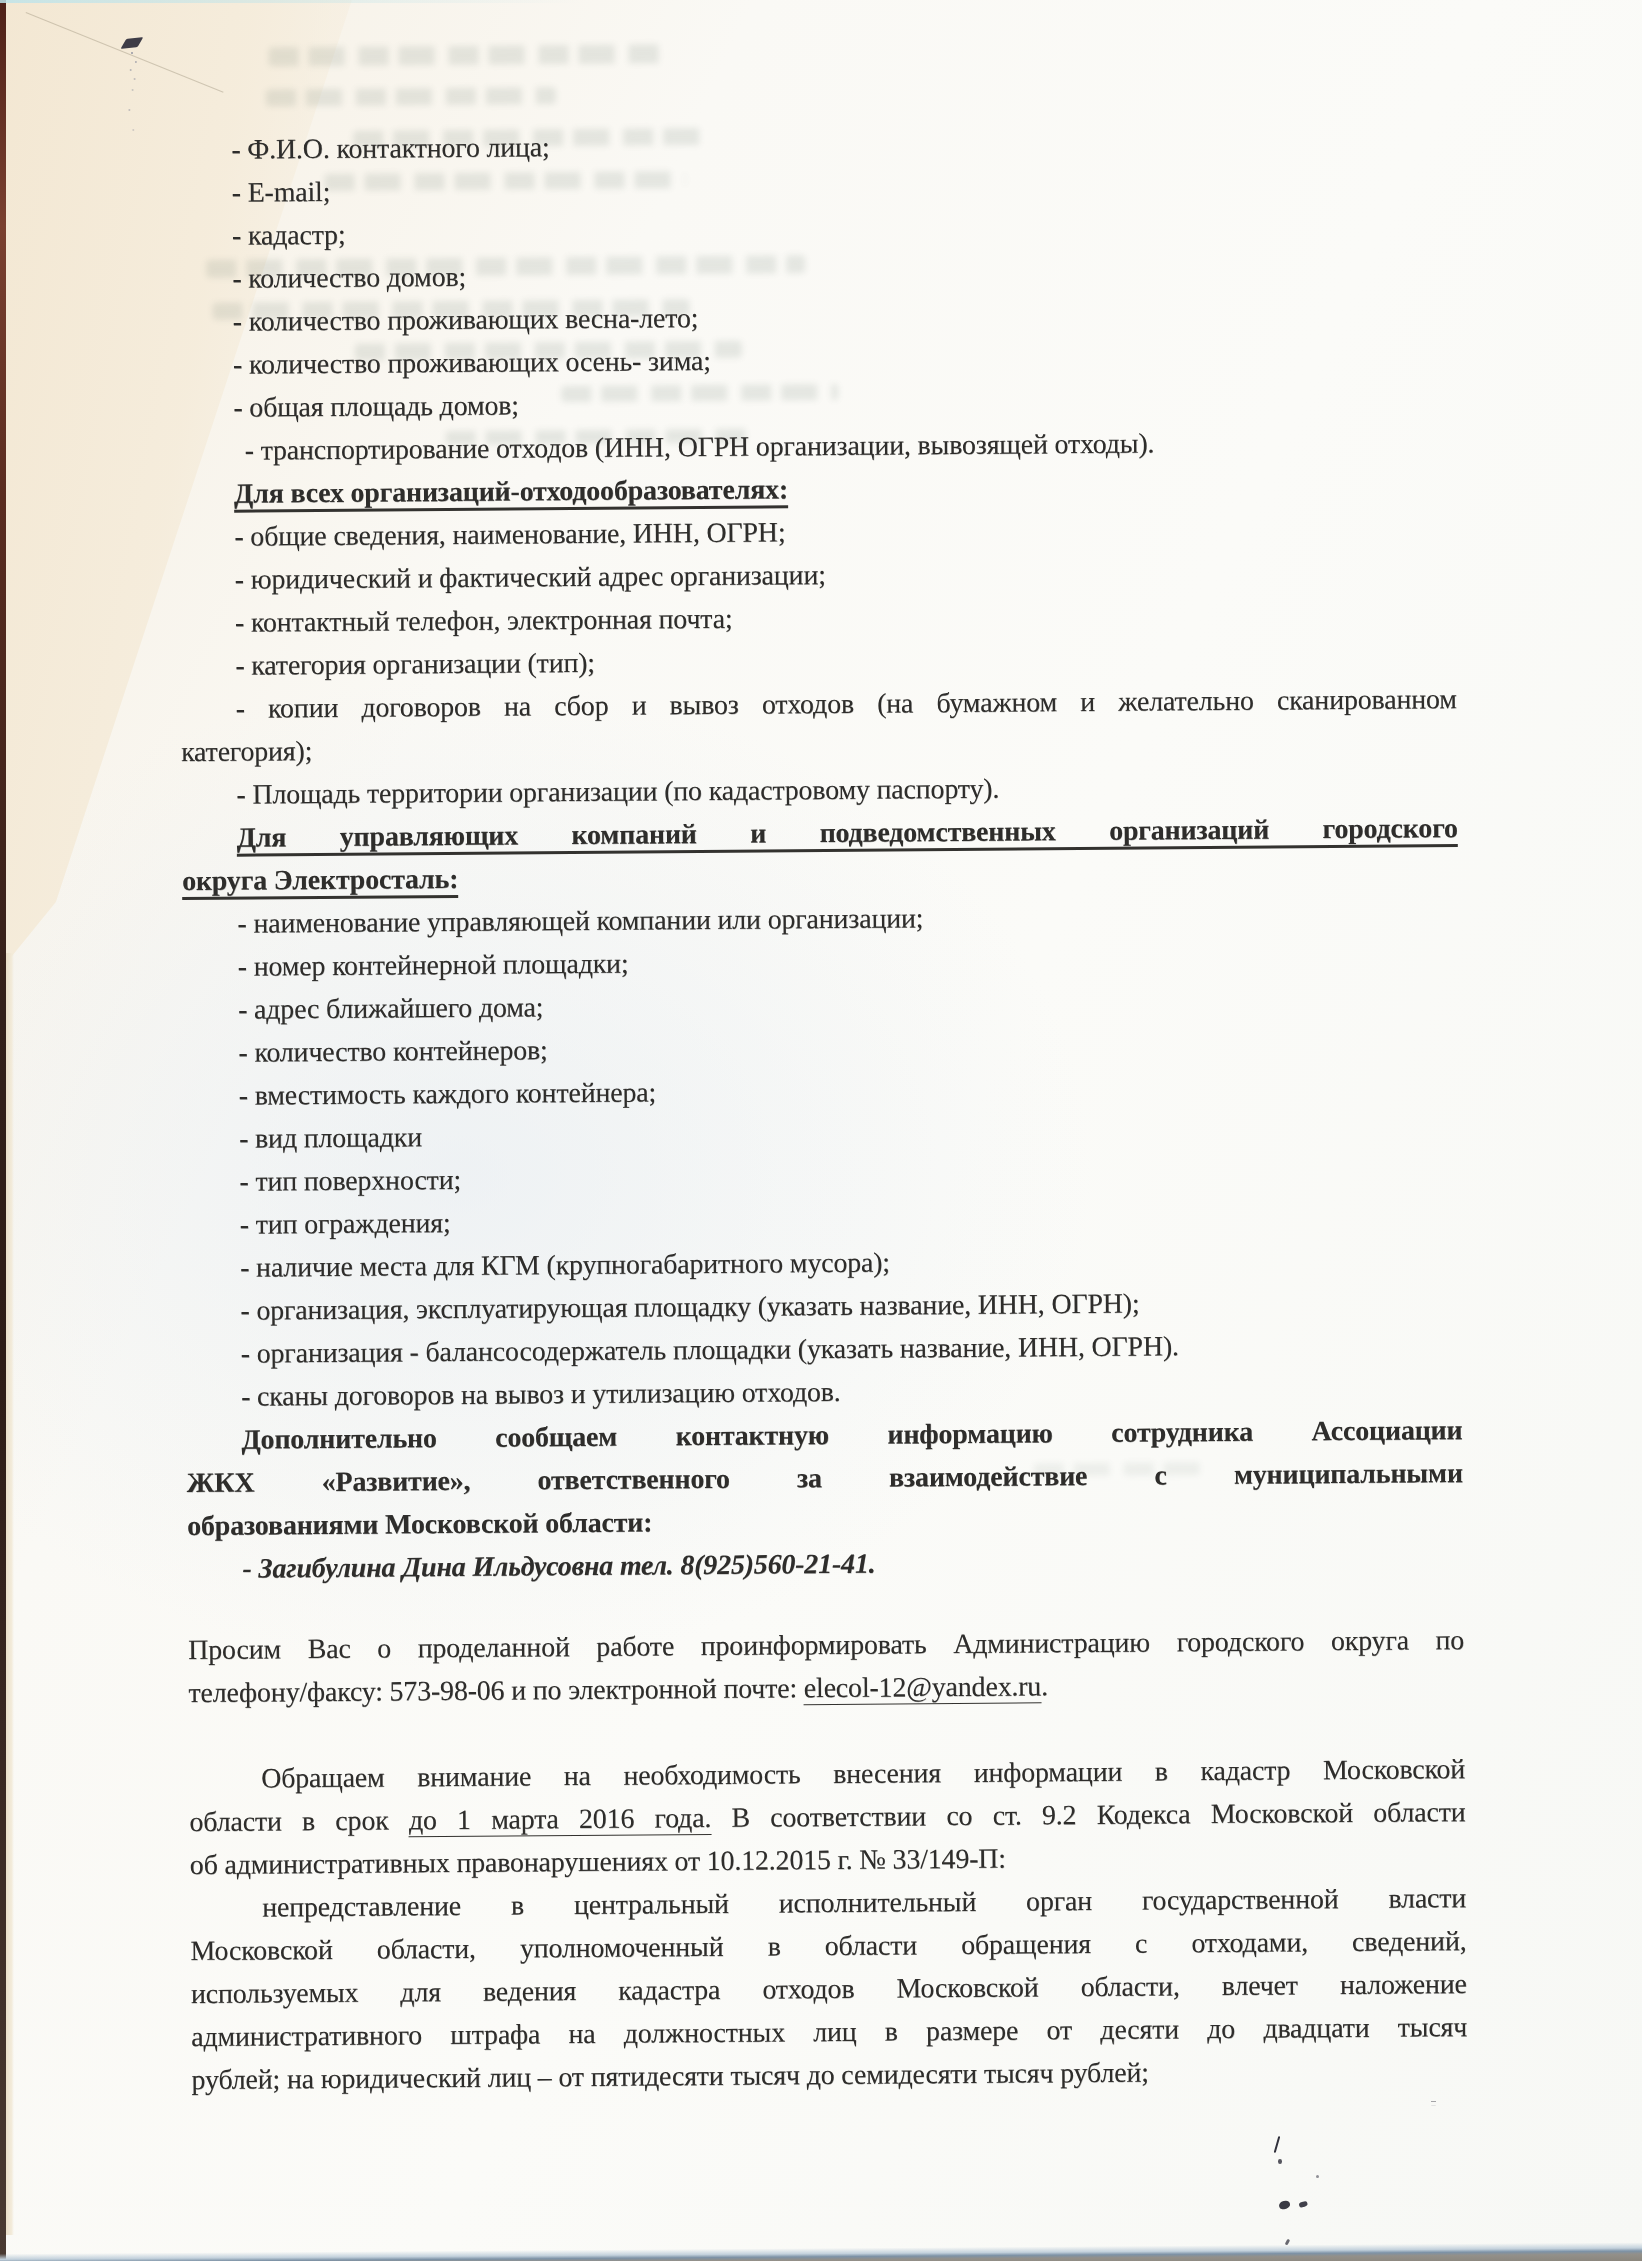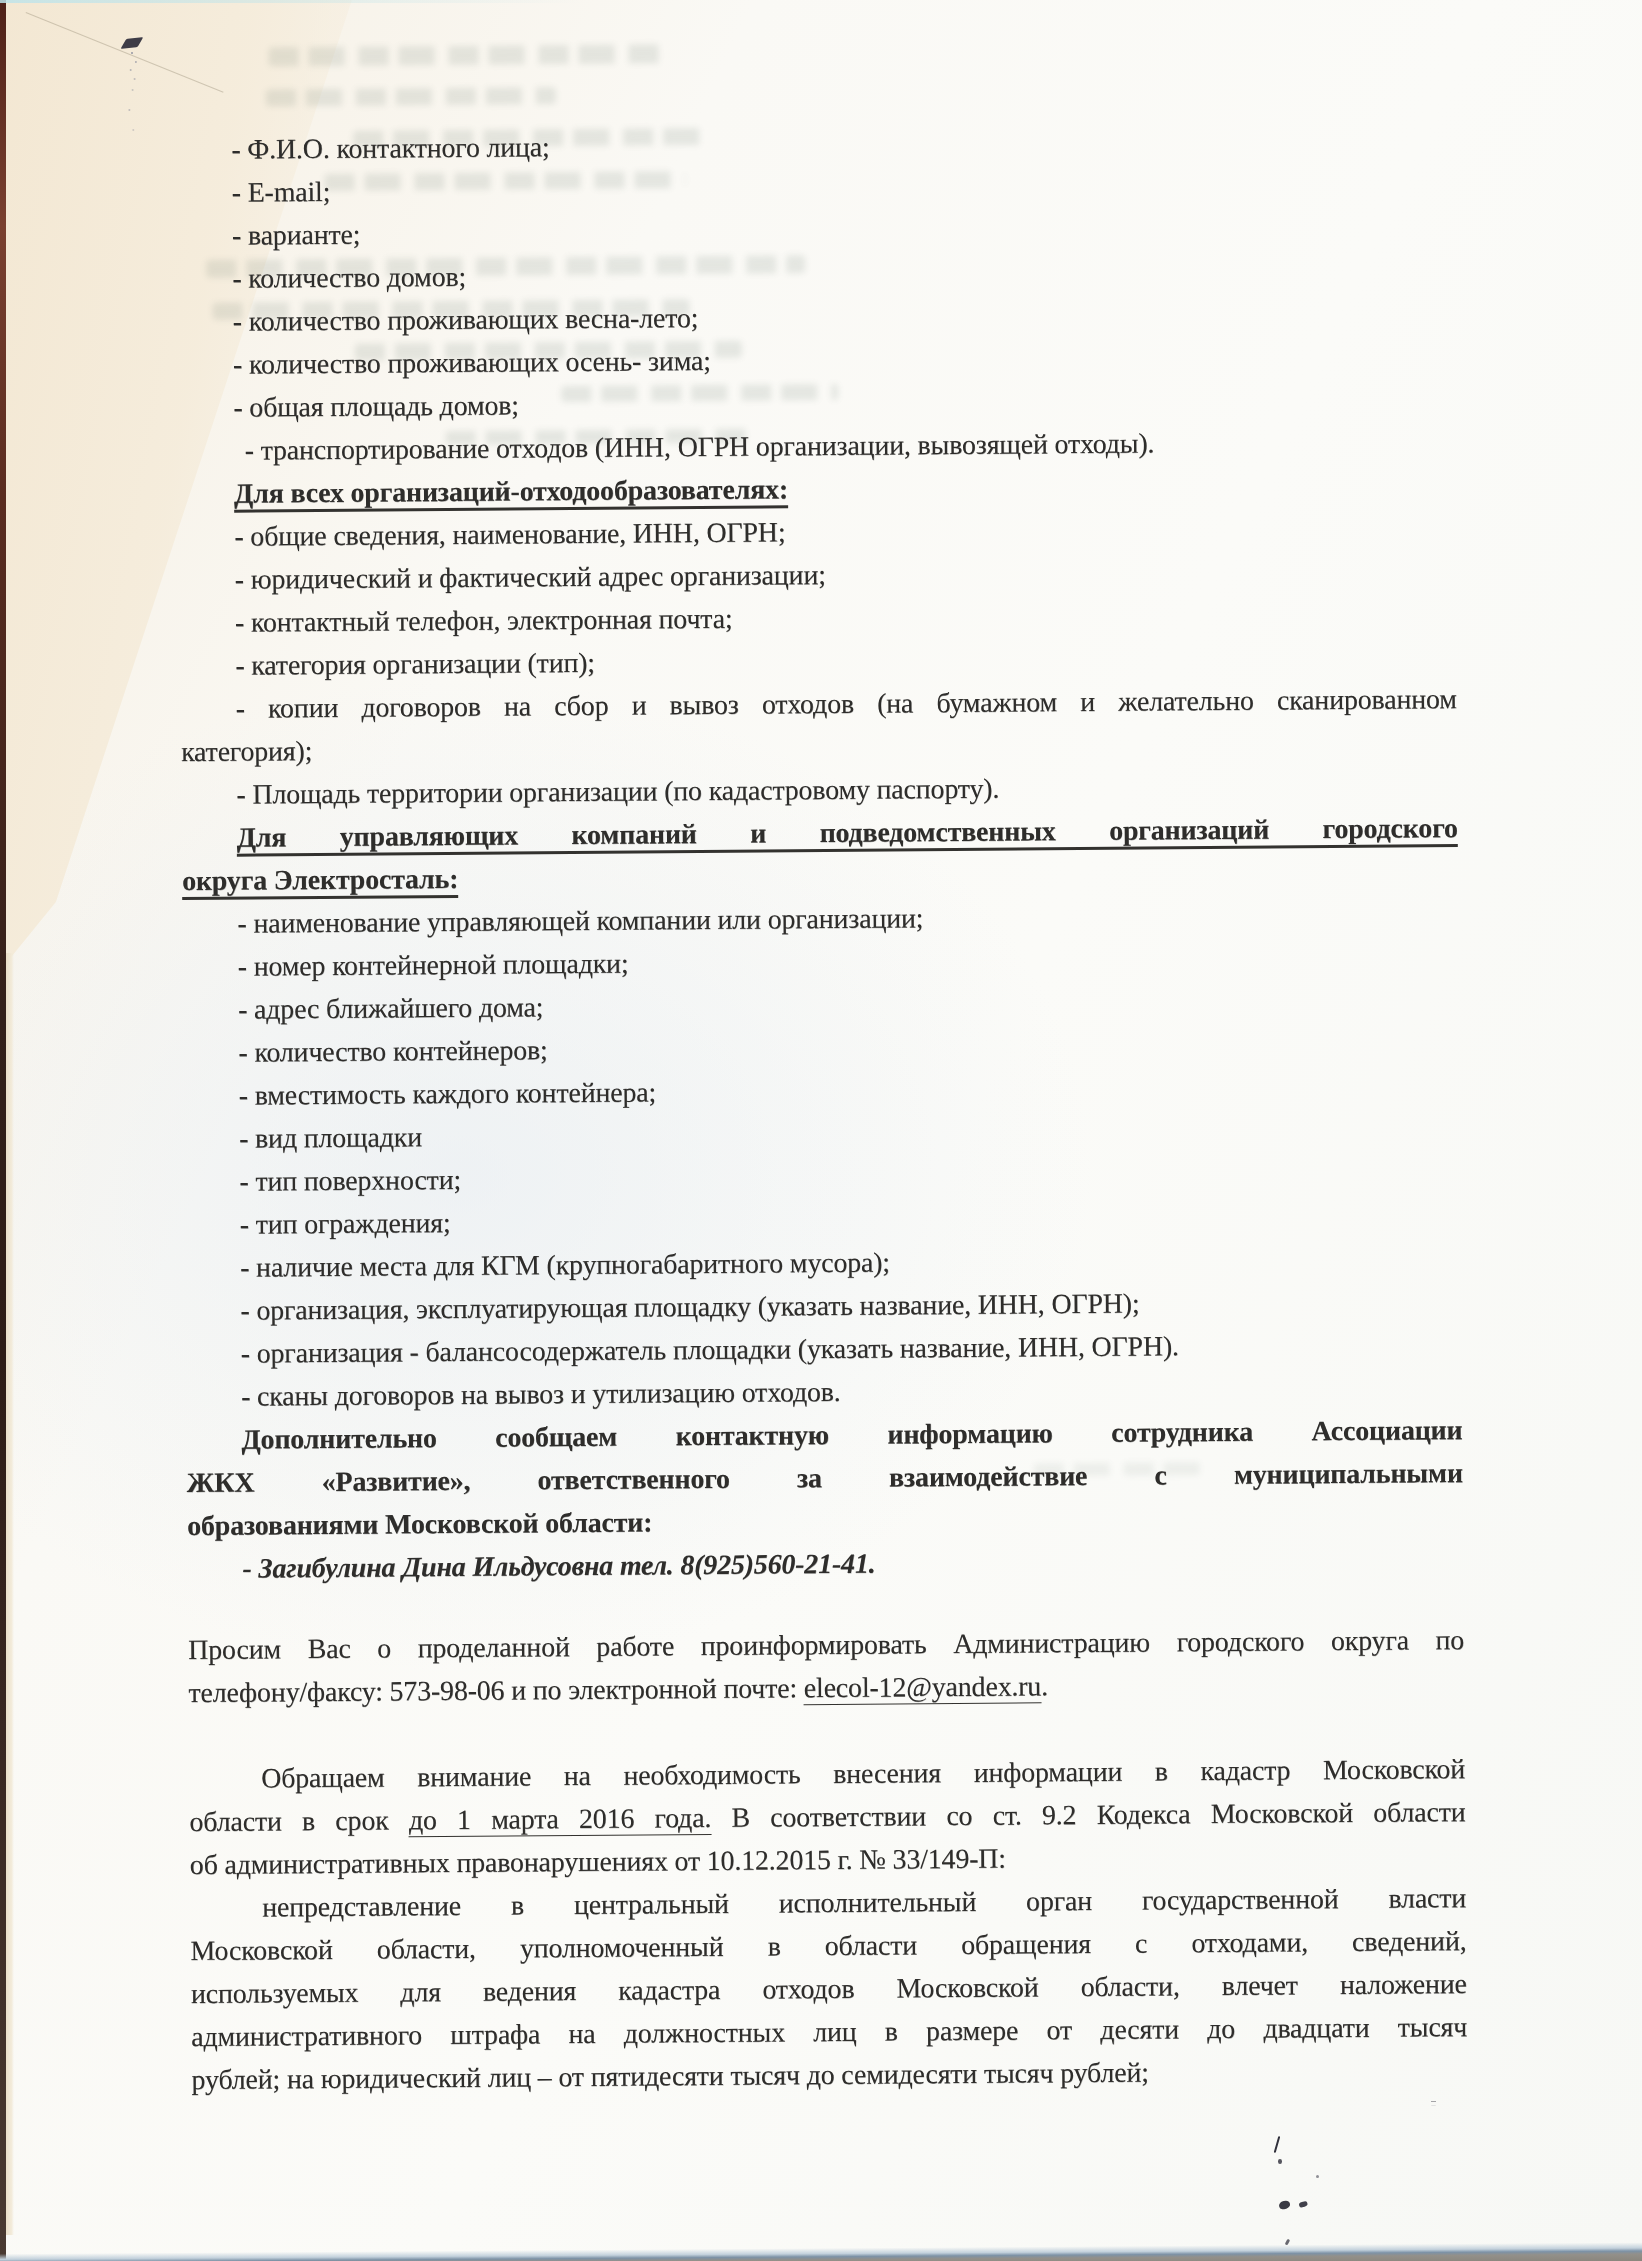--- a/index.html
+++ b/index.html
@@ -122,21 +122,21 @@
     <div class="ghost" style="left:213px;top:260px;width:599px;height:18px"></div>
     <div class="ghost" style="left:219px;top:303px;width:477px"></div>
     <div class="ghost" style="left:361px;top:345px;width:387px"></div>
     <div class="ghost" style="left:567px;top:389px;width:277px;height:15.5px"></div>
     <div class="ghost" style="left:451px;top:433px;width:309px;height:14px"></div>
     <div class="ghost" style="left:1031px;top:1470px;width:167px;height:13px;opacity:.08"></div>
 
     <div class="tblock block1">
         <div class="line ind-list"><span>- Ф.И.О. контактного лица;</span></div>
         <div class="line ind-list"><span>- E-mail;</span></div>
-        <div class="line ind-list"><span>- варианте;</span></div>
+        <div class="line ind-list"><span>- кадастр;</span></div>
         <div class="line ind-list"><span>- количество домов;</span></div>
         <div class="line ind-list"><span>- количество проживающих весна-лето;</span></div>
         <div class="line ind-list"><span>- количество проживающих осень- зима;</span></div>
         <div class="line ind-list"><span>- общая площадь домов;</span></div>
         <div class="line ind-extra"><span>- транспортирование отходов (ИНН, ОГРН организации, вывозящей отходы).</span></div>
         <div class="line ind-list b"><span class="u">Для всех организаций-отходообразователях:</span></div>
         <div class="line ind-list"><span>- общие сведения, наименование, ИНН, ОГРН;</span></div>
         <div class="line ind-list"><span>- юридический и фактический адрес организации;</span></div>
         <div class="line ind-list"><span>- контактный телефон, электронная почта;</span></div>
         <div class="line ind-list"><span>- категория организации (тип);</span></div>

